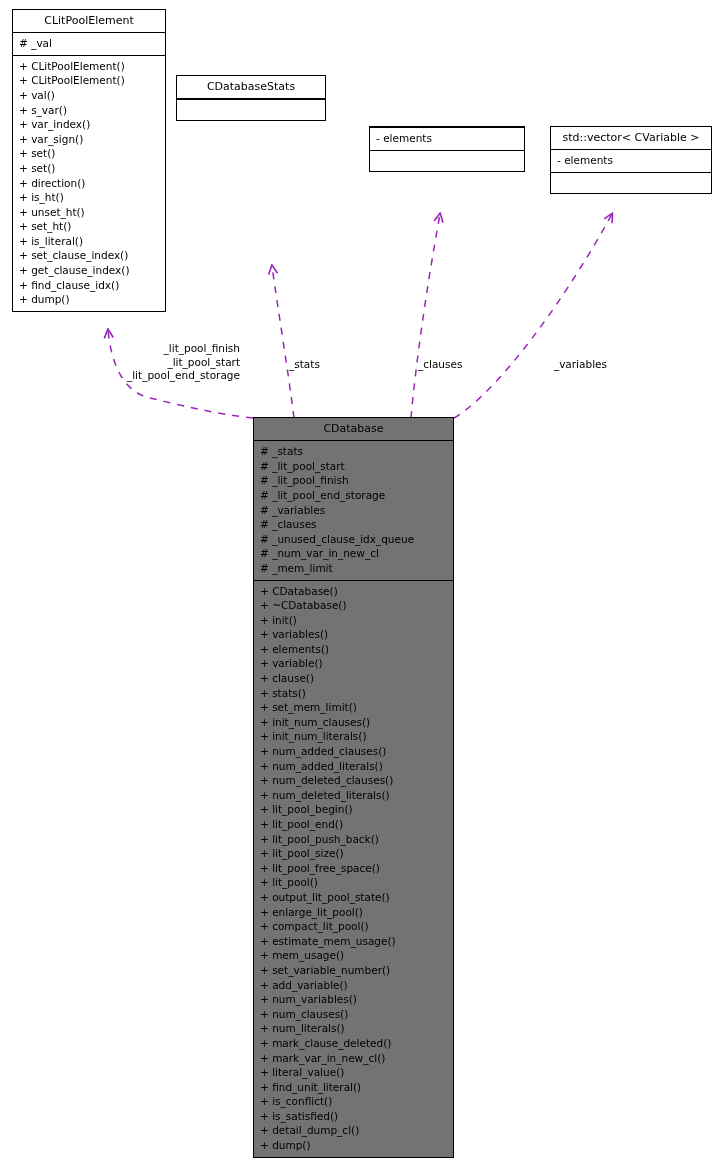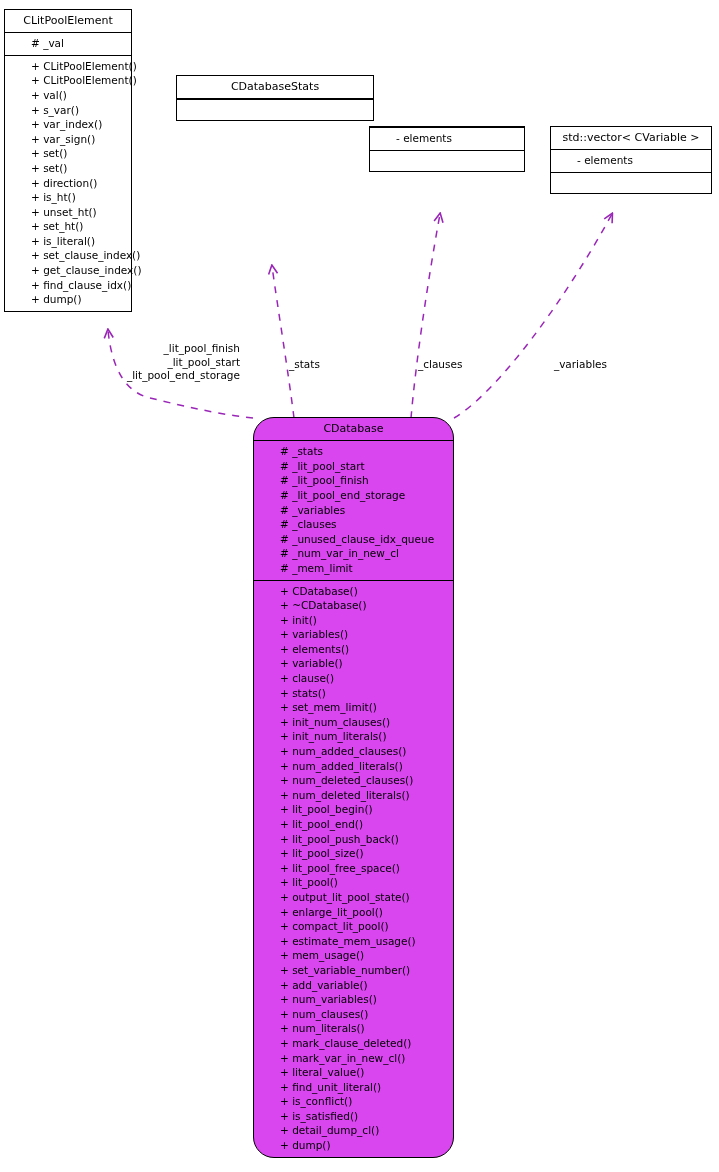--- a/index.html
+++ b/index.html
@@ -33,39 +33,37 @@
   .uml-class {
     position: absolute;
     box-sizing: border-box;
     border: 1px solid #000000;
     background: #ffffff;
     font-size: 10.5px;
     line-height: 1.38;
     color: #000000;
   }
   .uml-class.focus {
-    background: #d946ef;
-    border-radius: 21px;
+    background: #737373;
   }
 
   .cls-title {
     text-align: center;
     padding: 3px 4px 4px 4px;
     font-size: 11px;
     white-space: nowrap;
   }
   .cls-sep {
     border-top: 1px solid #000000;
     height: 0;
     font-size: 0;
     line-height: 0;
   }
   .cls-compartment {
     padding: 3px 5px 4px 6px;
-    margin-left: 20px;
   }
   .cls-compartment.empty {
     height: 14px;
     padding: 3px 5px;
   }
   .member {
     white-space: nowrap;
     font-size: 10.5px;
     line-height: 14.6px;
   }
@@ -95,21 +93,21 @@
 
     <path d="M253,418 C215,414 175,404 150,398 C128,393 112,372 108,330" fill="none" stroke="#9a26b8" stroke-width="1.5" stroke-dasharray="7,7" marker-end="url(#openArrow)"></path>
 
     <path d="M294,418 C288,370 278,310 272,266" fill="none" stroke="#9a26b8" stroke-width="1.5" stroke-dasharray="7,7" marker-end="url(#openArrow)"></path>
 
     <path d="M411,418 C416,360 428,280 440,214" fill="none" stroke="#9a26b8" stroke-width="1.5" stroke-dasharray="7,7" marker-end="url(#openArrow)"></path>
 
     <path d="M454,418 C498,392 565,300 612,214" fill="none" stroke="#9a26b8" stroke-width="1.5" stroke-dasharray="7,7" marker-end="url(#openArrow)"></path>
   </svg>
 
-  <div class="uml-class" style="left:4px; top:9px; width:128px;">
+  <div class="uml-class" style="left:12px; top:9px; width:154px;">
     <div class="cls-title">CLitPoolElement</div>
     <div class="cls-sep"></div>
     <div class="cls-compartment">
         <div class="member"># _val</div>
       </div>
     <div class="cls-sep"></div>
     <div class="cls-compartment">
         <div class="member">+ CLitPoolElement()</div>
         <div class="member">+ CLitPoolElement()</div>
         <div class="member">+ val()</div>
@@ -123,21 +121,21 @@
         <div class="member">+ unset_ht()</div>
         <div class="member">+ set_ht()</div>
         <div class="member">+ is_literal()</div>
         <div class="member">+ set_clause_index()</div>
         <div class="member">+ get_clause_index()</div>
         <div class="member">+ find_clause_idx()</div>
         <div class="member">+ dump()</div>
       </div>
   </div>
 
-  <div class="uml-class" style="left:176px; top:75px; width:198px;">
+  <div class="uml-class" style="left:176px; top:75px; width:150px;">
     <div class="cls-title">CDatabaseStats</div>
     <div class="cls-sep"></div>
     <div class="cls-sep"></div>
     <div class="cls-compartment empty"></div>
   </div>
 
   <div class="uml-class" style="left:369px; top:126px; width:156px;">
     <div class="cls-sep"></div>
     <div class="cls-compartment">
         <div class="member">- elements</div>

